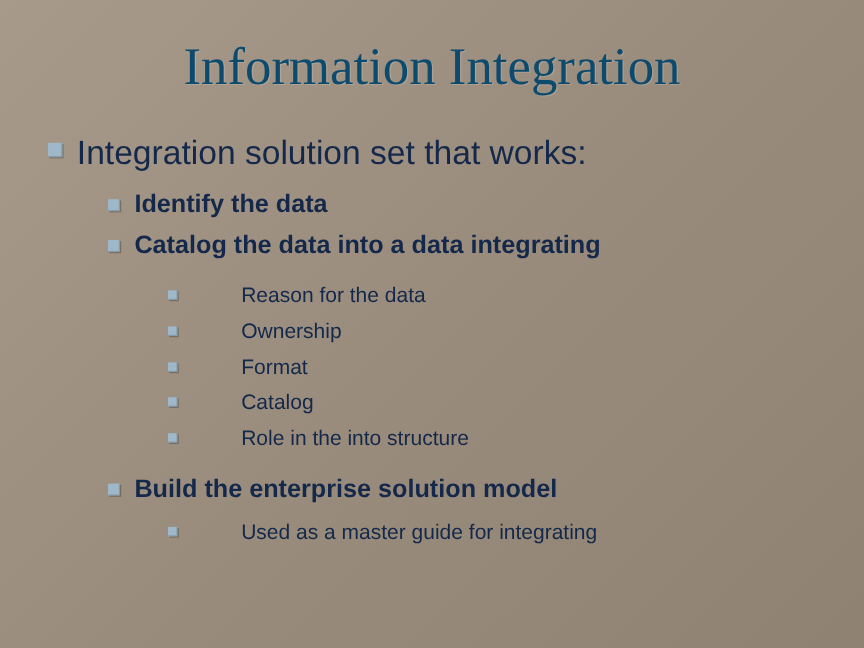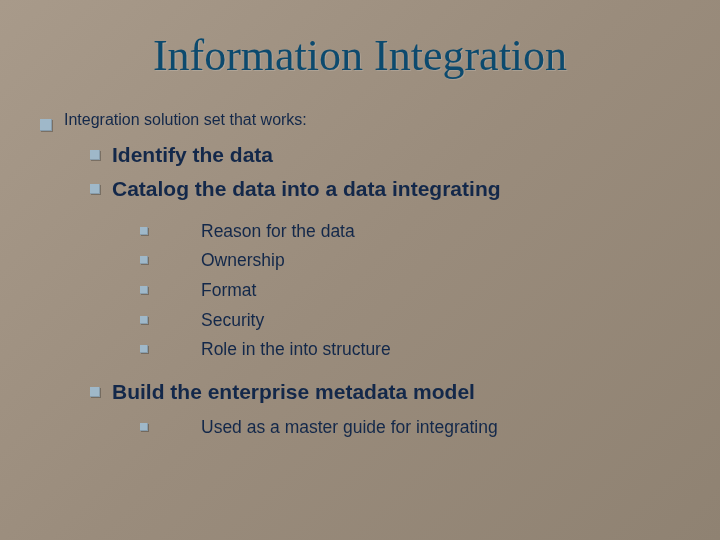--- a/index.html
+++ b/index.html
@@ -37,21 +37,21 @@
     height: 10px;
     background: #9fb8c9;
     box-shadow: 1px 1px 0 rgba(0,0,0,0.25), inset -1px -1px 0 rgba(0,0,0,0.15);
     flex-shrink: 0;
     margin-right: 12px;
   }
   .lvl1 .bullet { width: 12px; height: 12px; margin-top: 10px; }
   .lvl2 .bullet { width: 10px; height: 10px; margin-top: 9px; }
   .lvl3 .bullet { width: 8px; height: 8px; margin-top: 7px; }
   .txt { line-height: 1.35; }
-  .lvl1 .txt { font-size: 16px; }
+  .lvl1 .txt { font-size: 28px; }
   .lvl2 .txt { font-size: 21px; }
   .lvl3 .txt { font-size: 17.5px; }
   .gap-sm { height: 4px; }
   .gap-md { height: 10px; }
 </style>
 </head>
 <body>
 
 <div class="slide">
   <h1 class="title">Information Integration</h1>
@@ -81,32 +81,32 @@
   <div class="row lvl3">
     <div class="bullet"></div>
     <div class="txt">Ownership</div>
   </div>
   <div class="row lvl3">
     <div class="bullet"></div>
     <div class="txt">Format</div>
   </div>
   <div class="row lvl3">
     <div class="bullet"></div>
-    <div class="txt">Security</div>
+    <div class="txt">Catalog</div>
   </div>
   <div class="row lvl3">
     <div class="bullet"></div>
     <div class="txt">Role in the into structure</div>
   </div>
 
   <div class="gap-md"></div>
 
   <div class="row lvl2">
     <div class="bullet"></div>
-    <div class="txt">Build the enterprise metadata model</div>
+    <div class="txt">Build the enterprise solution model</div>
   </div>
 
   <div class="gap-sm"></div>
 
   <div class="row lvl3">
     <div class="bullet"></div>
     <div class="txt">Used as a master guide for integrating</div>
   </div>
 </div>
 

